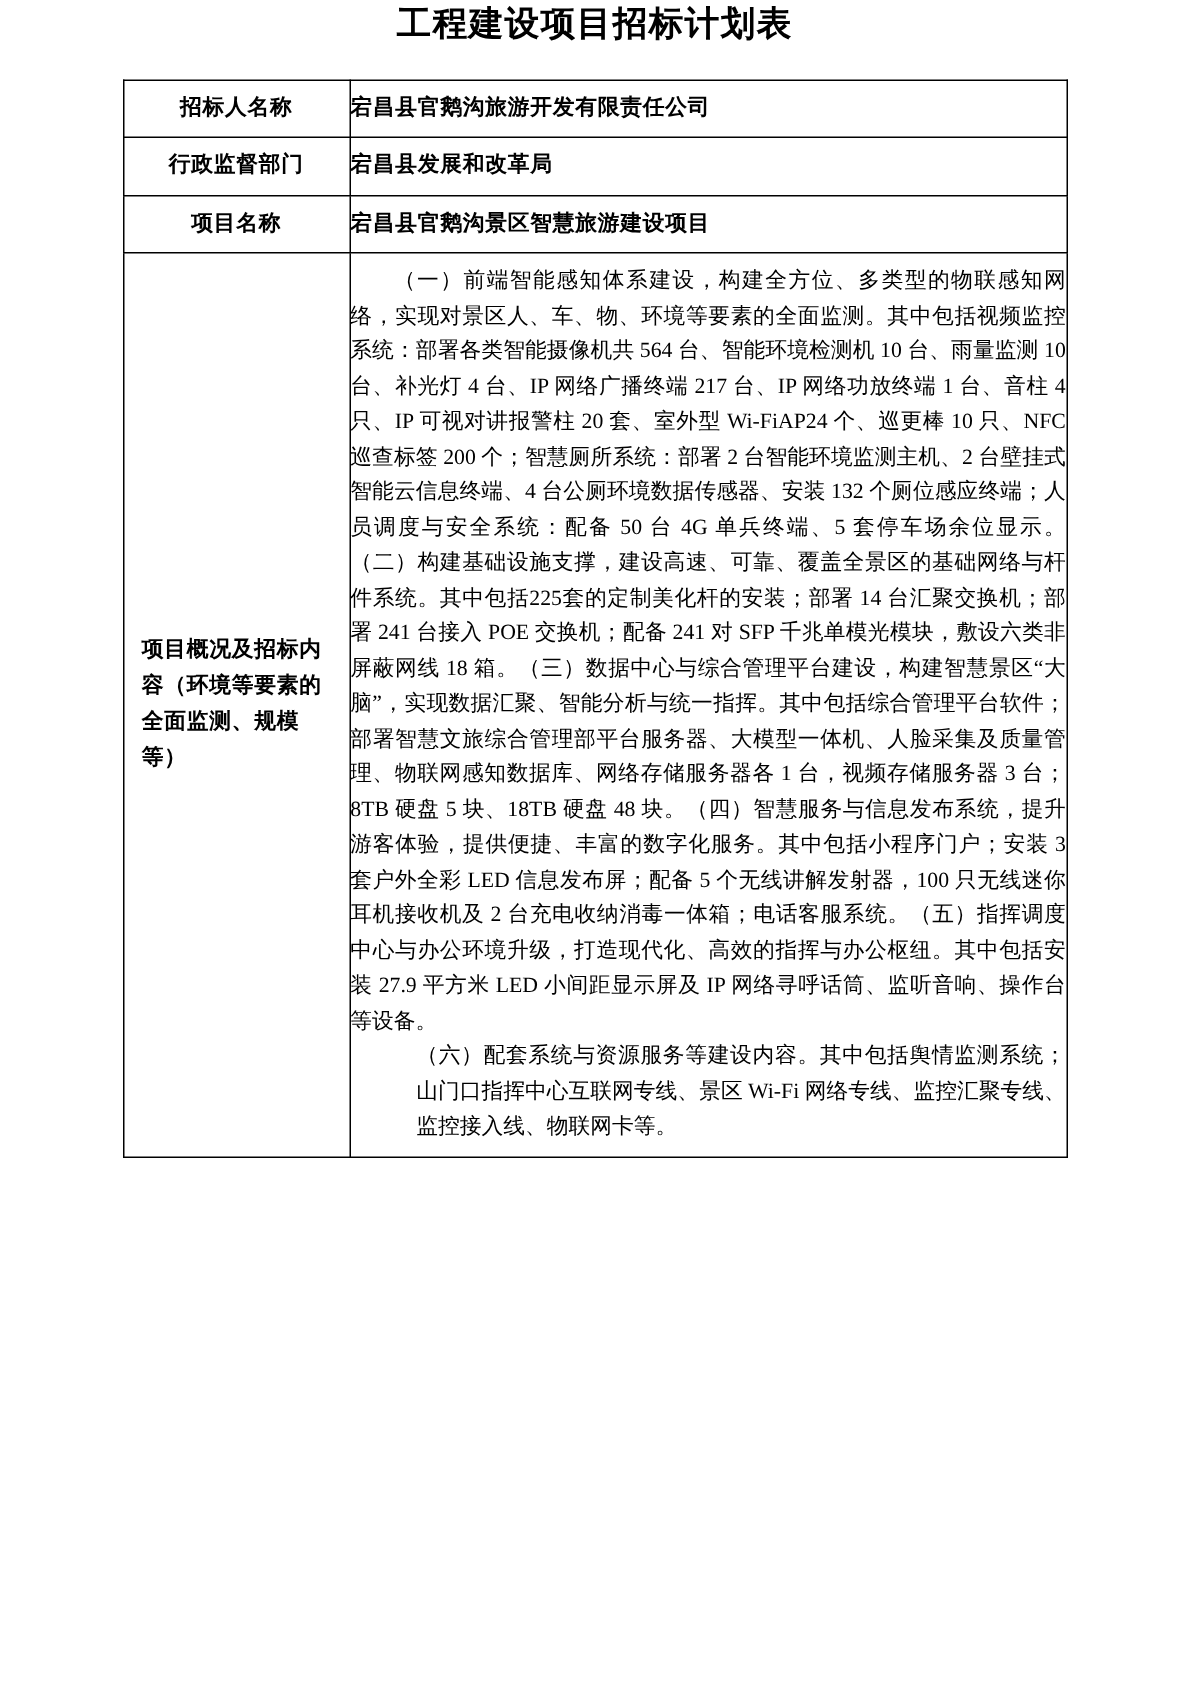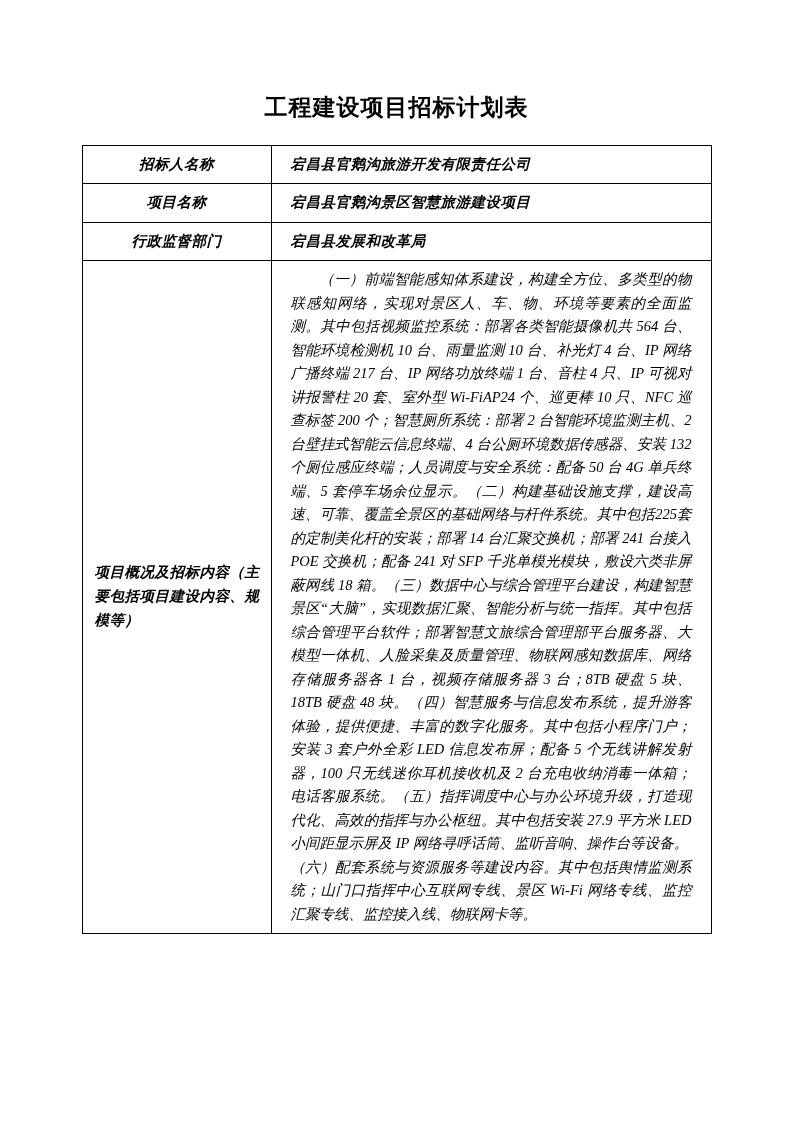--- a/index.html
+++ b/index.html
@@ -19,37 +19,35 @@
     height: 1122px;
     box-sizing: border-box;
     padding: 0;
     position: relative;
   }
   .doc-title {
     text-align: center;
     font-size: 23px;
     font-weight: bold;
     letter-spacing: 1px;
-    margin-top: 92px;
     margin-bottom: 22px;
     font-family: "Liberation Serif", "DejaVu Serif", serif;
   }
   table.main-table {
     border-collapse: collapse;
     margin: 0 auto;
     width: 630px;
     table-layout: fixed;
   }
   table.main-table td {
     border: 1px solid #000000;
     vertical-align: middle;
     font-size: 14.5px;
     line-height: 1.62;
-    padding: 7px 19px;
-    font-style: italic;
+    padding: 7px 0;
   }
   td.label-cell {
     width: 150px;
     text-align: center;
     font-weight: bold;
     letter-spacing: 0.5px;
   }
   td.label-cell.wrap {
     text-align: left;
     padding-left: 12px;
@@ -73,45 +71,46 @@
     line-height: 1.72;
     padding: 8px 10px 10px 10px;
   }
   td.body-cell p {
     margin: 0;
     text-indent: 2em;
     text-align: justify;
   }
   td.body-cell p.no-indent {
     text-indent: 0;
+    margin-left: 44px;
   }
 </style>
 </head>
 <body>
 
 <div class="page">
 
   <div class="doc-title">工程建设项目招标计划表</div>
 
   <table class="main-table">
     <tbody>
       <tr>
         <td class="label-cell">招标人名称</td>
         <td class="value-cell">宕昌县官鹅沟旅游开发有限责任公司</td>
       </tr>
       <tr>
+        <td class="label-cell">行政监督部门</td>
+        <td class="value-cell">宕昌县发展和改革局</td>
+      </tr>
+      <tr>
         <td class="label-cell">项目名称</td>
         <td class="value-cell">宕昌县官鹅沟景区智慧旅游建设项目</td>
       </tr>
       <tr>
-        <td class="label-cell">行政监督部门</td>
-        <td class="value-cell">宕昌县发展和改革局</td>
-      </tr>
-      <tr>
-        <td class="label-cell wrap">项目概况及招标内容（主要包括项目建设内容、规模等）</td>
+        <td class="label-cell wrap">项目概况及招标内容（环境等要素的全面监测、规模等）</td>
         <td class="body-cell">
           <p>（一）前端智能感知体系建设，构建全方位、多类型的物联感知网络，实现对景区人、车、物、环境等要素的全面监测。其中包括视频监控系统：部署各类智能摄像机共 564 台、智能环境检测机 10 台、雨量监测 10 台、补光灯 4 台、IP 网络广播终端 217 台、IP 网络功放终端 1 台、音柱 4 只、IP 可视对讲报警柱 20 套、室外型 Wi-FiAP24 个、巡更棒 10 只、NFC 巡查标签 200 个；智慧厕所系统：部署 2 台智能环境监测主机、2 台壁挂式智能云信息终端、4 台公厕环境数据传感器、安装 132 个厕位感应终端；人员调度与安全系统：配备 50 台 4G 单兵终端、5 套停车场余位显示。（二）构建基础设施支撑，建设高速、可靠、覆盖全景区的基础网络与杆件系统。其中包括225套的定制美化杆的安装；部署 14 台汇聚交换机；部署 241 台接入 POE 交换机；配备 241 对 SFP 千兆单模光模块，敷设六类非屏蔽网线 18 箱。（三）数据中心与综合管理平台建设，构建智慧景区“大脑”，实现数据汇聚、智能分析与统一指挥。其中包括综合管理平台软件；部署智慧文旅综合管理部平台服务器、大模型一体机、人脸采集及质量管理、物联网感知数据库、网络存储服务器各 1 台，视频存储服务器 3 台；8TB 硬盘 5 块、18TB 硬盘 48 块。（四）智慧服务与信息发布系统，提升游客体验，提供便捷、丰富的数字化服务。其中包括小程序门户；安装 3 套户外全彩 LED 信息发布屏；配备 5 个无线讲解发射器，100 只无线迷你耳机接收机及 2 台充电收纳消毒一体箱；电话客服系统。（五）指挥调度中心与办公环境升级，打造现代化、高效的指挥与办公枢纽。其中包括安装 27.9 平方米 LED 小间距显示屏及 IP 网络寻呼话筒、监听音响、操作台等设备。</p>
           <p class="no-indent">（六）配套系统与资源服务等建设内容。其中包括舆情监测系统；山门口指挥中心互联网专线、景区 Wi-Fi 网络专线、监控汇聚专线、监控接入线、物联网卡等。</p>
         </td>
       </tr>
     </tbody>
   </table>
 
 </div>
 

